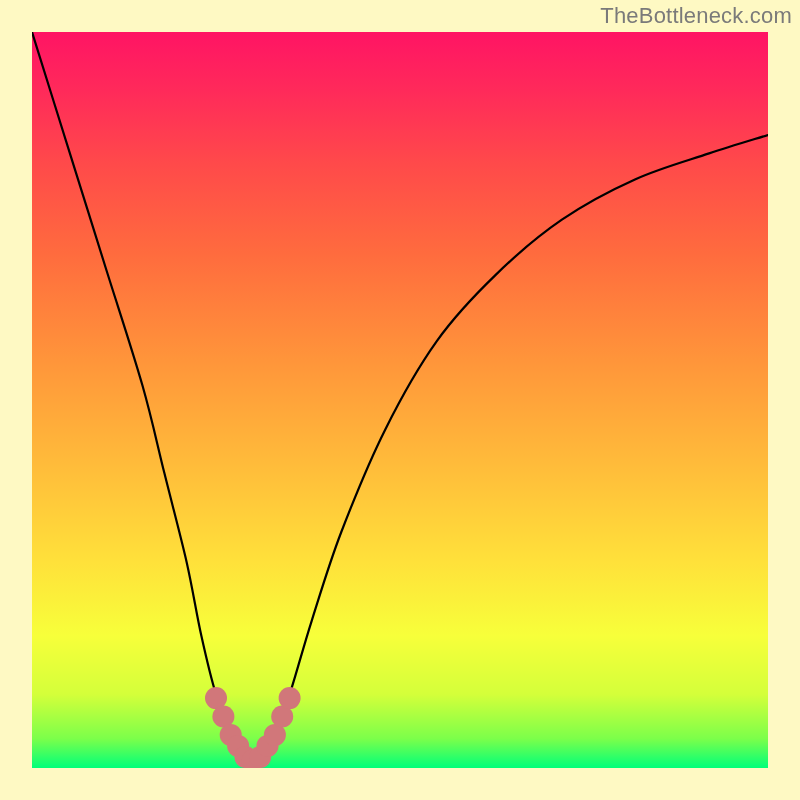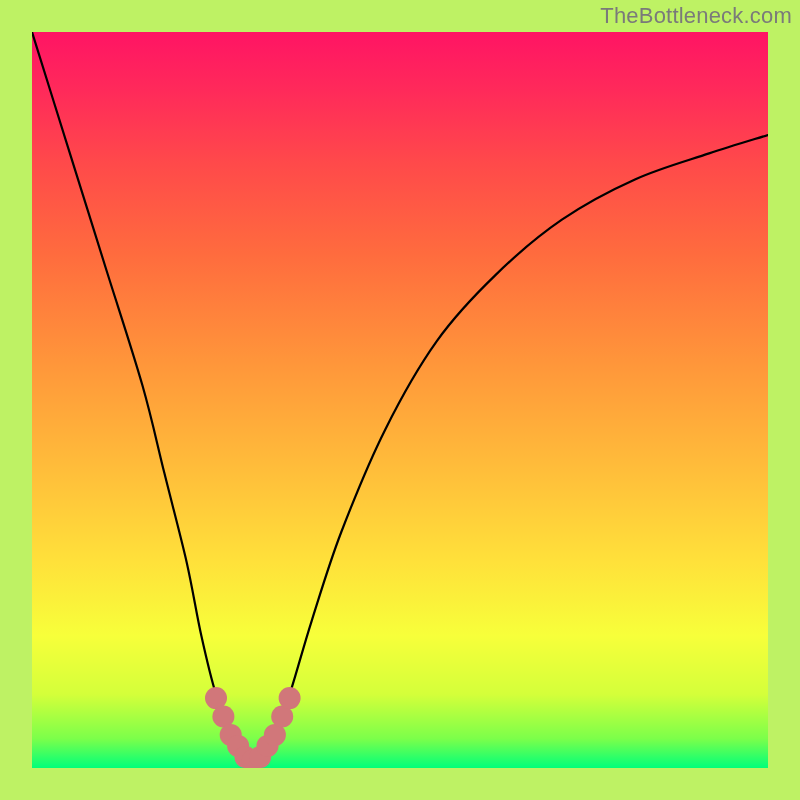--- a/index.html
+++ b/index.html
@@ -7,21 +7,21 @@
     padding: 0;
     width: 800px;
     height: 800px;
     background: #000;
     overflow: hidden;
     font-family: Arial, Helvetica, sans-serif;
   }
   .frame {
     position: absolute;
     inset: 0;
-    background: #bef264;
+    background: #fef9c3;
   }
   .plot {
     position: absolute;
     left: 32px;
     top: 32px;
     width: 736px;
     height: 736px;
     
     background: linear-gradient(
       to top,

